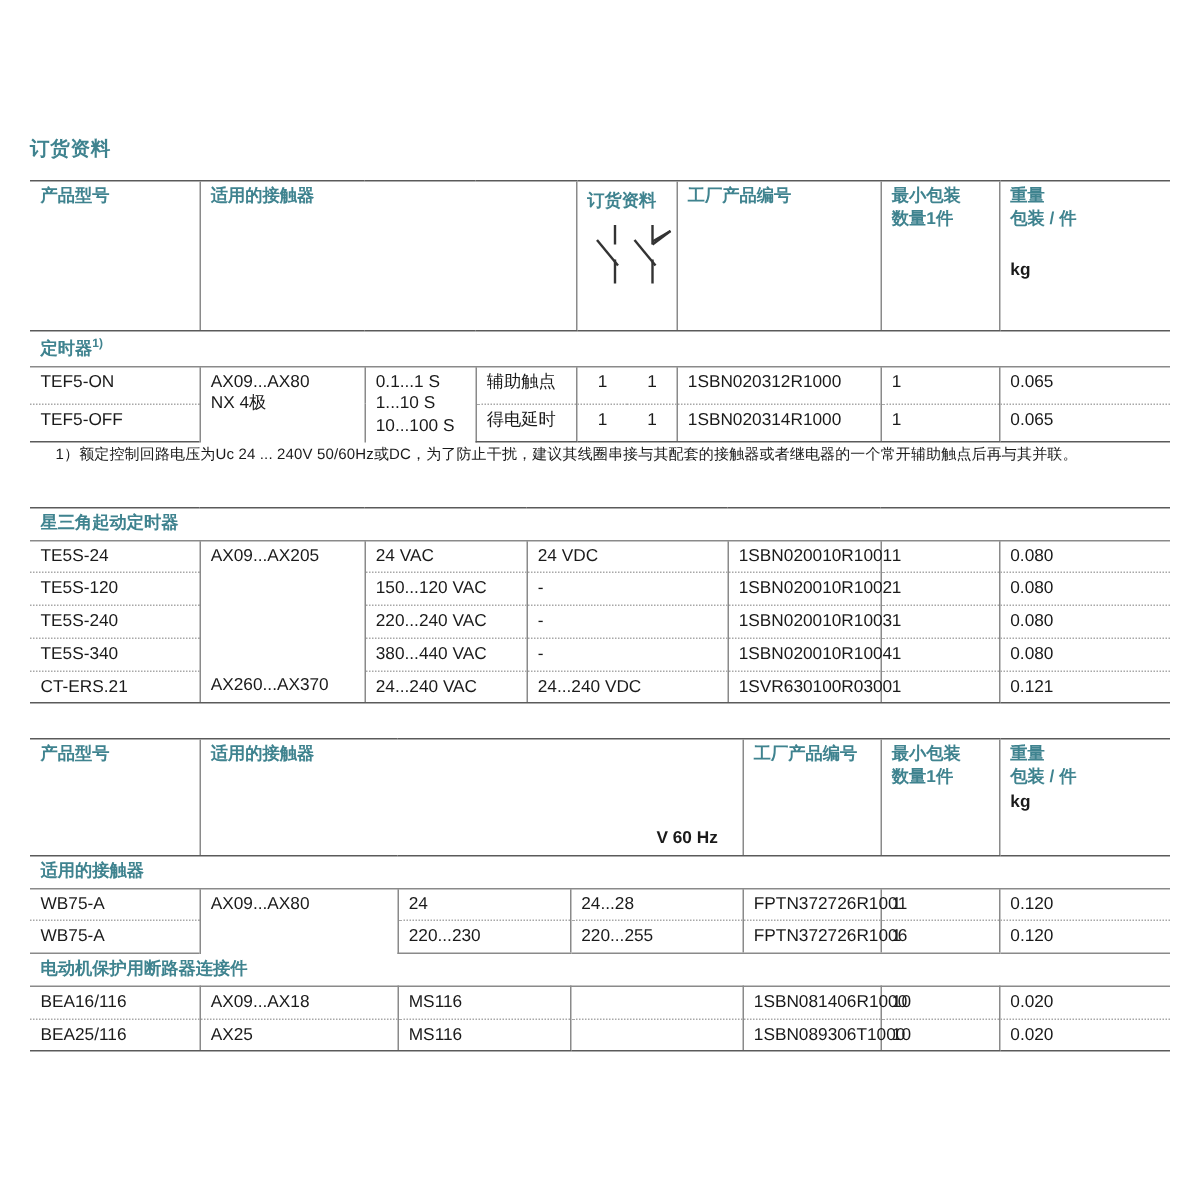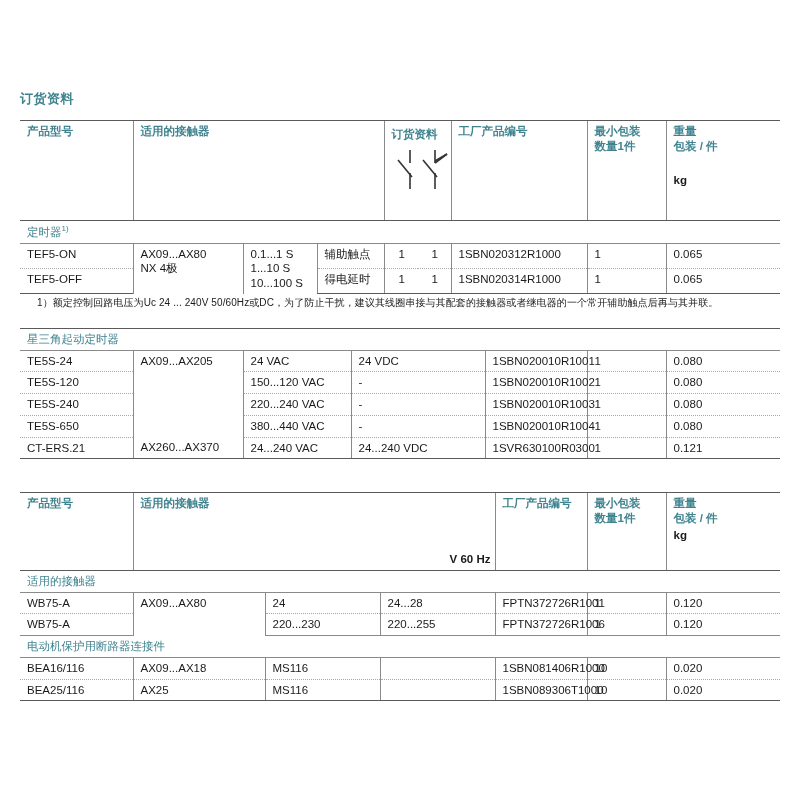--- a/index.html
+++ b/index.html
@@ -46,41 +46,41 @@
     color: #3f838f;
     font-weight: bold;
     font-size: 11.5px;
   }
   .hdr .unit {
     color: #1a1a1a;
     font-weight: bold;
   }
   .band {
     color: #3f838f;
-    font-weight: normal;
+    font-weight: bold;
     font-size: 11.5px;
     padding-top: 4px;
     padding-bottom: 3px;
   }
   .sup { font-size: 8px; vertical-align: super; }
 
   .foot {
     position: absolute;
     left: 37px;
     font-size: 10px;
     color: #1a1a1a;
     letter-spacing: 0.1px;
     white-space: nowrap;
   }
 
   .symbolcell { padding-top: 6px !important; }
   .push-bottom { position: relative; }
   .hz {
     position: absolute;
-    right: 4px;
+    right: 16px;
     bottom: 3px;
     font-weight: bold;
     color: #1a1a1a;
     font-size: 11.5px;
   }
   .kg-line { margin-top: 20px; color:#1a1a1a; font-weight:bold; }
 </style>
 </head>
 <body>
 
@@ -166,21 +166,21 @@
       <td class="bot-thick" style="text-align:center">1</td>
       <td class="vl bot-thick">1SBN020314R1000</td>
       <td class="vl bot-thick">1</td>
       <td class="vl bot-thick">0.065</td>
     </tr>
   </tbody>
     </table>
 
   <div class="foot" style="top:296px;">1）额定控制回路电压为Uc 24 ... 240V 50/60Hz或DC，为了防止干扰，建议其线圈串接与其配套的接触器或者继电器的一个常开辅助触点后再与其并联。</div>
 
-  <table class="doc" style="left:20px; top:328px; width:760px;">
+  <table class="doc" style="left:20px; top:338px; width:760px;">
     <colgroup>
       <col style="width:113px">
         <col style="width:110px">
         <col style="width:108px">
       <col style="width:134px">
         <col style="width:102px">
         <col style="width:79px">
       <col style="width:114px">
     </colgroup>
 
@@ -208,21 +208,21 @@
     </tr>
     <tr>
       <td class="bot-dash">TE5S-240</td>
       <td class="vl bot-dash">220...240 VAC</td>
       <td class="vl bot-dash">-</td>
       <td class="vl bot-dash">1SBN020010R1003</td>
       <td class="vl bot-dash">1</td>
       <td class="vl bot-dash">0.080</td>
     </tr>
     <tr>
-      <td class="bot-dash">TE5S-650</td>
+      <td class="bot-dash">TE5S-340</td>
       <td class="vl bot-dash">380...440 VAC</td>
       <td class="vl bot-dash">-</td>
       <td class="vl bot-dash">1SBN020010R1004</td>
       <td class="vl bot-dash">1</td>
       <td class="vl bot-dash">0.080</td>
     </tr>
     <tr>
       <td class="bot-thick">CT-ERS.21</td>
       <td class="vl bot-thick">AX260...AX370</td>
       <td class="vl bot-thick">24...240 VAC</td>

